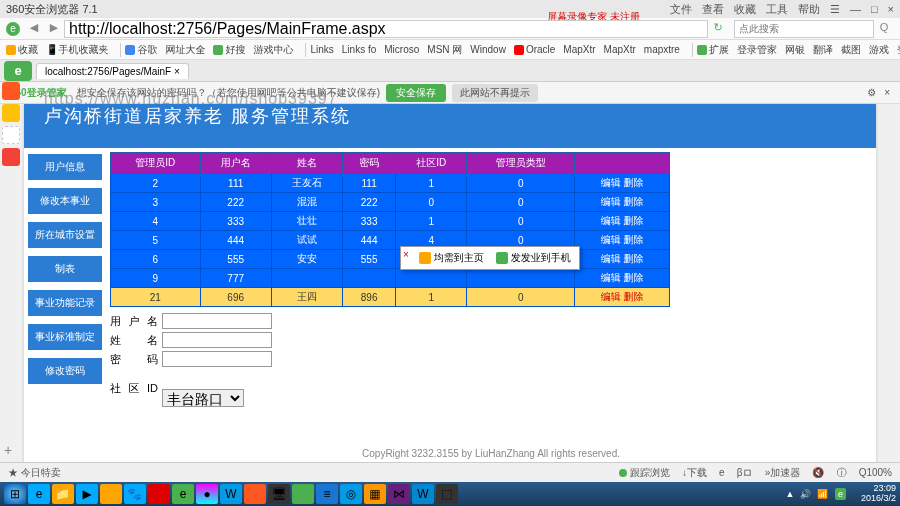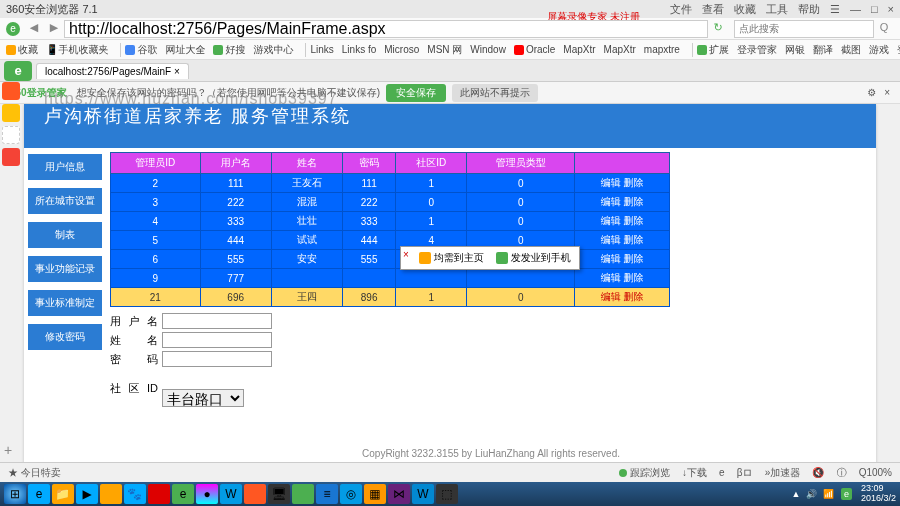--- a/index.html
+++ b/index.html
@@ -37,21 +37,21 @@
 .page-header { background: #2b7cd3; height: 44px; display: flex; align-items: flex-start; padding-left: 20px; position: relative; }
 .page-title { color: #fff; font-size: 18px; letter-spacing: 2px; }
 .watermark { position: absolute; top: -14px; left: 20px; color: rgba(120,120,120,0.6); font-size: 16px; letter-spacing: 1px; }
 
 .page-body { display: flex; }
 .sidebar { width: 82px; background: #fff; padding: 6px 4px; }
 .side-btn { background: #2b7cd3; color: #fff; text-align: center; padding: 6px 2px; margin-bottom: 8px; font-size: 10px; cursor: pointer; }
 
 .main { flex: 1; padding: 4px; }
 .data-table { border-collapse: collapse; width: 560px; font-size: 10px; }
-.data-table th { background: #d946ef; color: #fff; padding: 3px 4px; border: 1px solid #1a5fa8; font-weight: normal; }
+.data-table th { background: #a21caf; color: #fff; padding: 3px 4px; border: 1px solid #1a5fa8; font-weight: normal; }
 .data-table td { background: #0066ff; color: #fff; padding: 2px 4px; border: 1px solid #0052cc; text-align: center; }
 .data-table tr.sel td { background: #ffd966; color: #333; }
 .data-table td.act { color: #fff; }
 .data-table tr.sel td.act { color: #c00; }
 
 .context-menu { position: absolute; top: 246px; left: 400px; background: #fff; border: 1px solid #999; box-shadow: 2px 2px 4px rgba(0,0,0,0.3); font-size: 10px; padding: 2px; display: flex; z-index: 10; }
 .context-menu .cm-item { padding: 2px 6px; display: flex; align-items: center; }
 .cm-ico { width: 12px; height: 12px; background: #ffa500; margin-right: 3px; border-radius: 2px; }
 
 .form-area { margin-top: 6px; font-size: 11px; }
@@ -64,21 +64,21 @@
 .footer-text { text-align: center; font-size: 10px; color: #888; margin-top: 40px; line-height: 1.4; }
 
 .statusbar { position: absolute; bottom: 24px; left: 0; right: 0; height: 20px; background: #f0f0f0; border-top: 1px solid #ccc; display: flex; align-items: center; padding: 0 8px; font-size: 10px; color: #555; }
 .statusbar .sp { flex: 1; }
 .status-item { margin-left: 12px; display: flex; align-items: center; }
 .green-dot { width: 8px; height: 8px; background: #4caf50; border-radius: 50%; margin-right: 3px; }
 
 .taskbar { position: absolute; bottom: 0; left: 0; right: 0; height: 24px; background: linear-gradient(#2a5a8a, #1a3a5a); display: flex; align-items: center; padding: 0 4px; }
 .task-icon { width: 22px; height: 20px; margin-right: 2px; border-radius: 2px; display: flex; align-items: center; justify-content: center; font-size: 12px; }
 .task-right { margin-left: auto; display: flex; align-items: center; color: #fff; font-size: 9px; }
-.clock { text-align: left; line-height: 1.1; margin-left: 6px; }
+.clock { text-align: right; line-height: 1.1; margin-left: 12px; }
 </style>
 </head>
 <body>
 
 <div class="titlebar">
   <span>360安全浏览器 7.1</span>
   <span class="spacer"></span>
   <span class="red">屏幕录像专家 未注册</span>
   <span class="menu-item">文件</span>
   <span class="menu-item">查看</span>
@@ -199,20 +199,21 @@
 </div>
 
 <div class="page">
   <div class="watermark">https://www.huzhan.com/ishop39397</div>
   <div class="page-header">
     <span class="page-title">卢沟桥街道居家养老 服务管理系统</span>
   </div>
   <div class="page-body">
     <div class="sidebar">
       <div class="side-btn">用户信息</div>
+      <div class="side-btn">修改本事业</div>
       <div class="side-btn">所在城市设置</div>
       <div class="side-btn">制表</div>
       <div class="side-btn">事业功能记录</div>
       <div class="side-btn">事业标准制定</div>
       <div class="side-btn">修改密码</div>
     </div>
     <div class="main">
       <table class="data-table">
         <thead>
             <tr>

